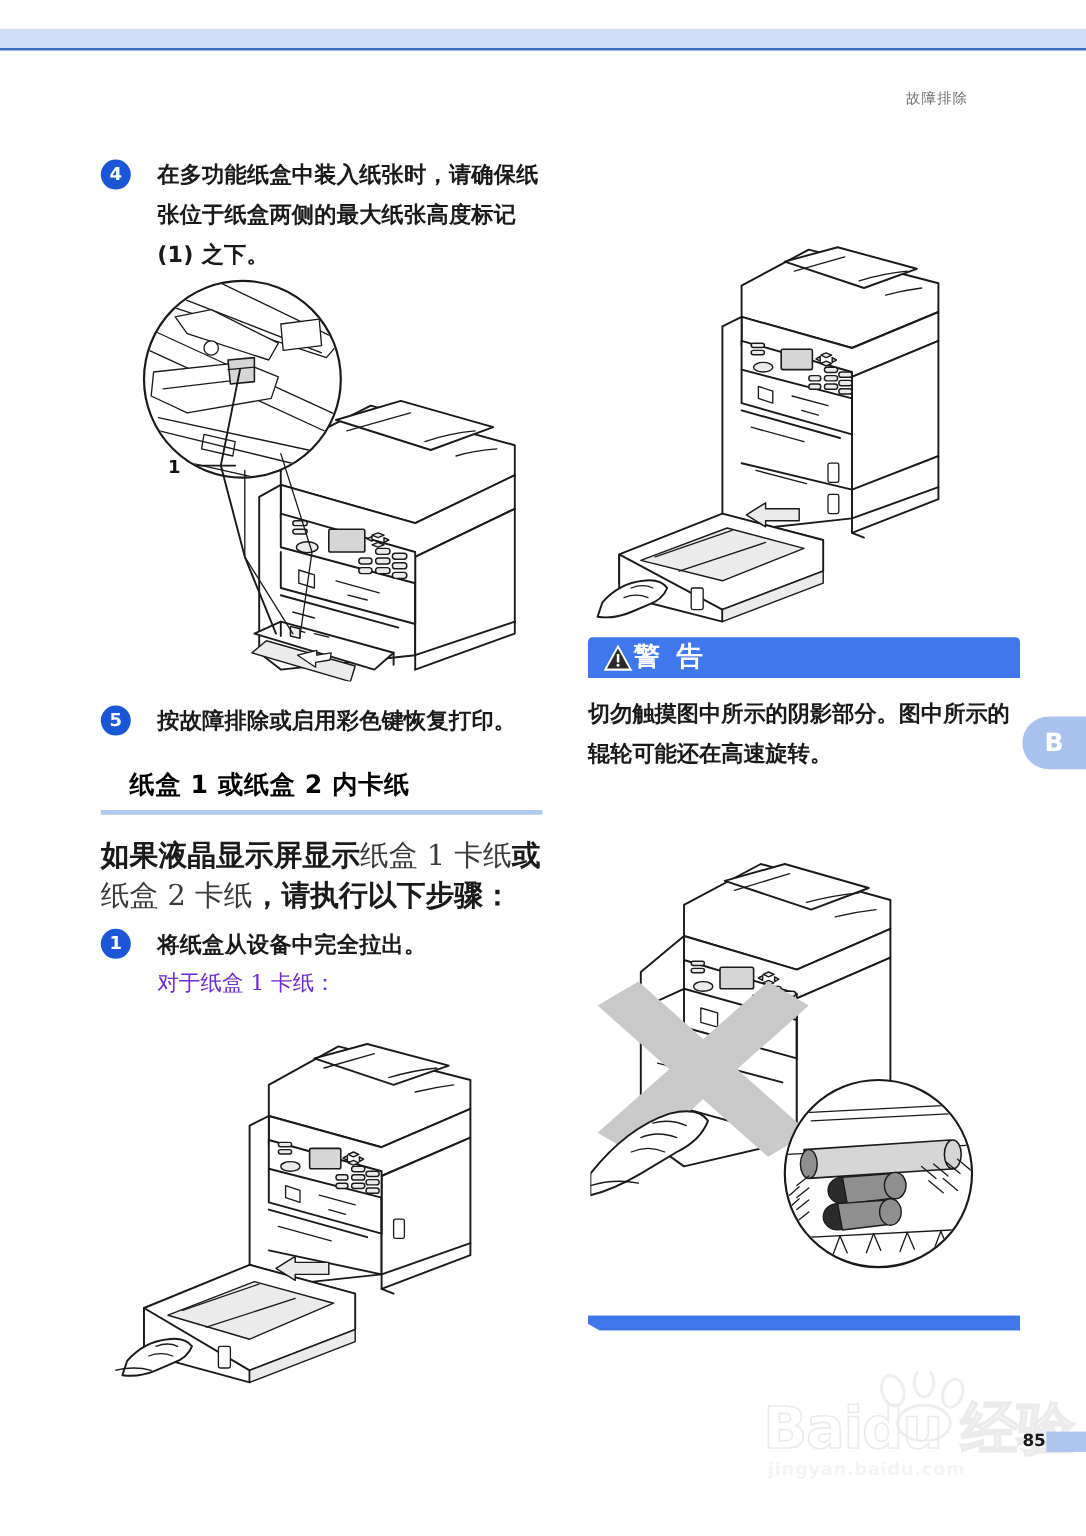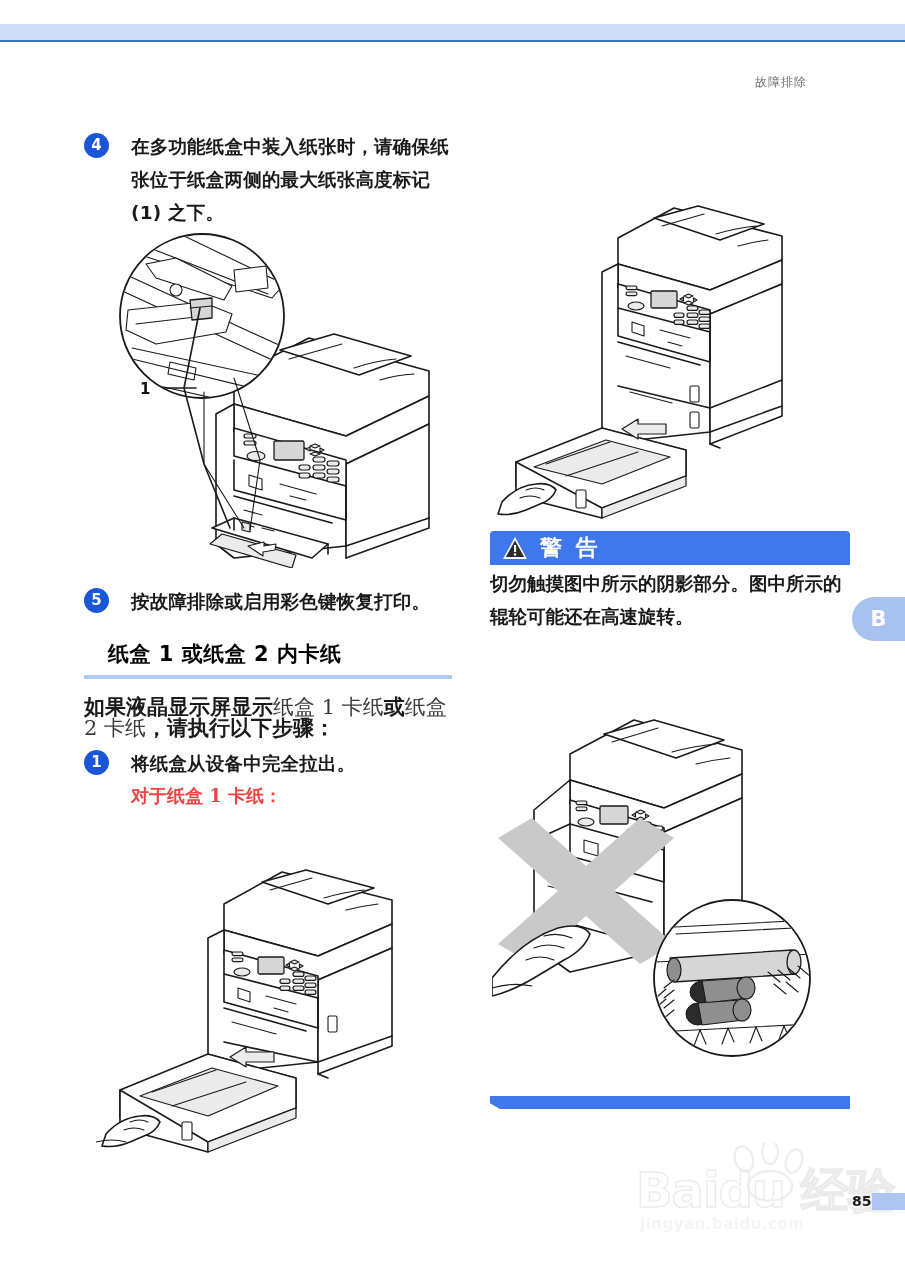--- a/index.html
+++ b/index.html
@@ -38,28 +38,28 @@
     font-size: 15px; font-weight: bold;
     display: flex; align-items: center; justify-content: center;
     line-height: 1;
   }
   .step-text {
     font-size: 18.5px; line-height: 33px; color: #1a1a1a;
     font-weight: bold; letter-spacing: 0.2px;
     font-family: "DejaVu Sans", "Liberation Sans", sans-serif;
   }
   .step-sub {
-    font-size: 18px; line-height: 32px; color: #ef4444;
-    font-weight: bold;
+    font-size: 18px; line-height: 32px; color: #6d28d9;
+    font-weight: normal;
     font-family: "DejaVu Serif", "Liberation Serif", serif;
   }
 
   
   .body-para {
-    font-size: 21px; line-height: 21px; color: #1a1a1a; font-weight: bold;
+    font-size: 24px; line-height: 33px; color: #1a1a1a; font-weight: bold;
     margin-bottom: 8px;
   }
   .lcd {
     font-family: "DejaVu Serif", "Liberation Serif", serif;
     font-weight: normal; color: #3a3a3a;
   }
 
   
   .section-head {
     font-size: 21px; font-weight: bold; color: #000;
@@ -72,32 +72,32 @@
   .lead-line {
     font-size: 18px; line-height: 30px; color: #2a2a2a;
     font-family: "DejaVu Serif", "Liberation Serif", serif;
     margin-bottom: 6px;
   }
 
   
   .warn-wrap { margin-top: 26px; }
   .warn-banner {
     height: 34px; background: #3f78ed;
-    display: flex; align-items: center; gap: 12px;
+    display: flex; align-items: center; 
     padding-left: 12px;
     border-top-left-radius: 4px; border-top-right-radius: 4px;
   }
   .warn-tri { width: 26px; height: 24px; }
   .warn-title {
     color: #fff; font-size: 22px; font-weight: bold; letter-spacing: 3px;
     line-height: 1;
   }
   .warn-body {
     font-size: 18.5px; line-height: 33px; color: #1a1a1a; font-weight: bold;
-    padding-top: 2px;
+    padding-top: 14px;
   }
   .warn-footer {
     height: 13px; background: #3f78ed; margin-top: 18px;
     clip-path: polygon(0 0, 100% 0, 100% 100%, 10px 100%, 0 55%);
   }
 
   
   .side-tab {
     position: absolute; left: 852px; top: 597px;
     width: 53px; height: 44px;

